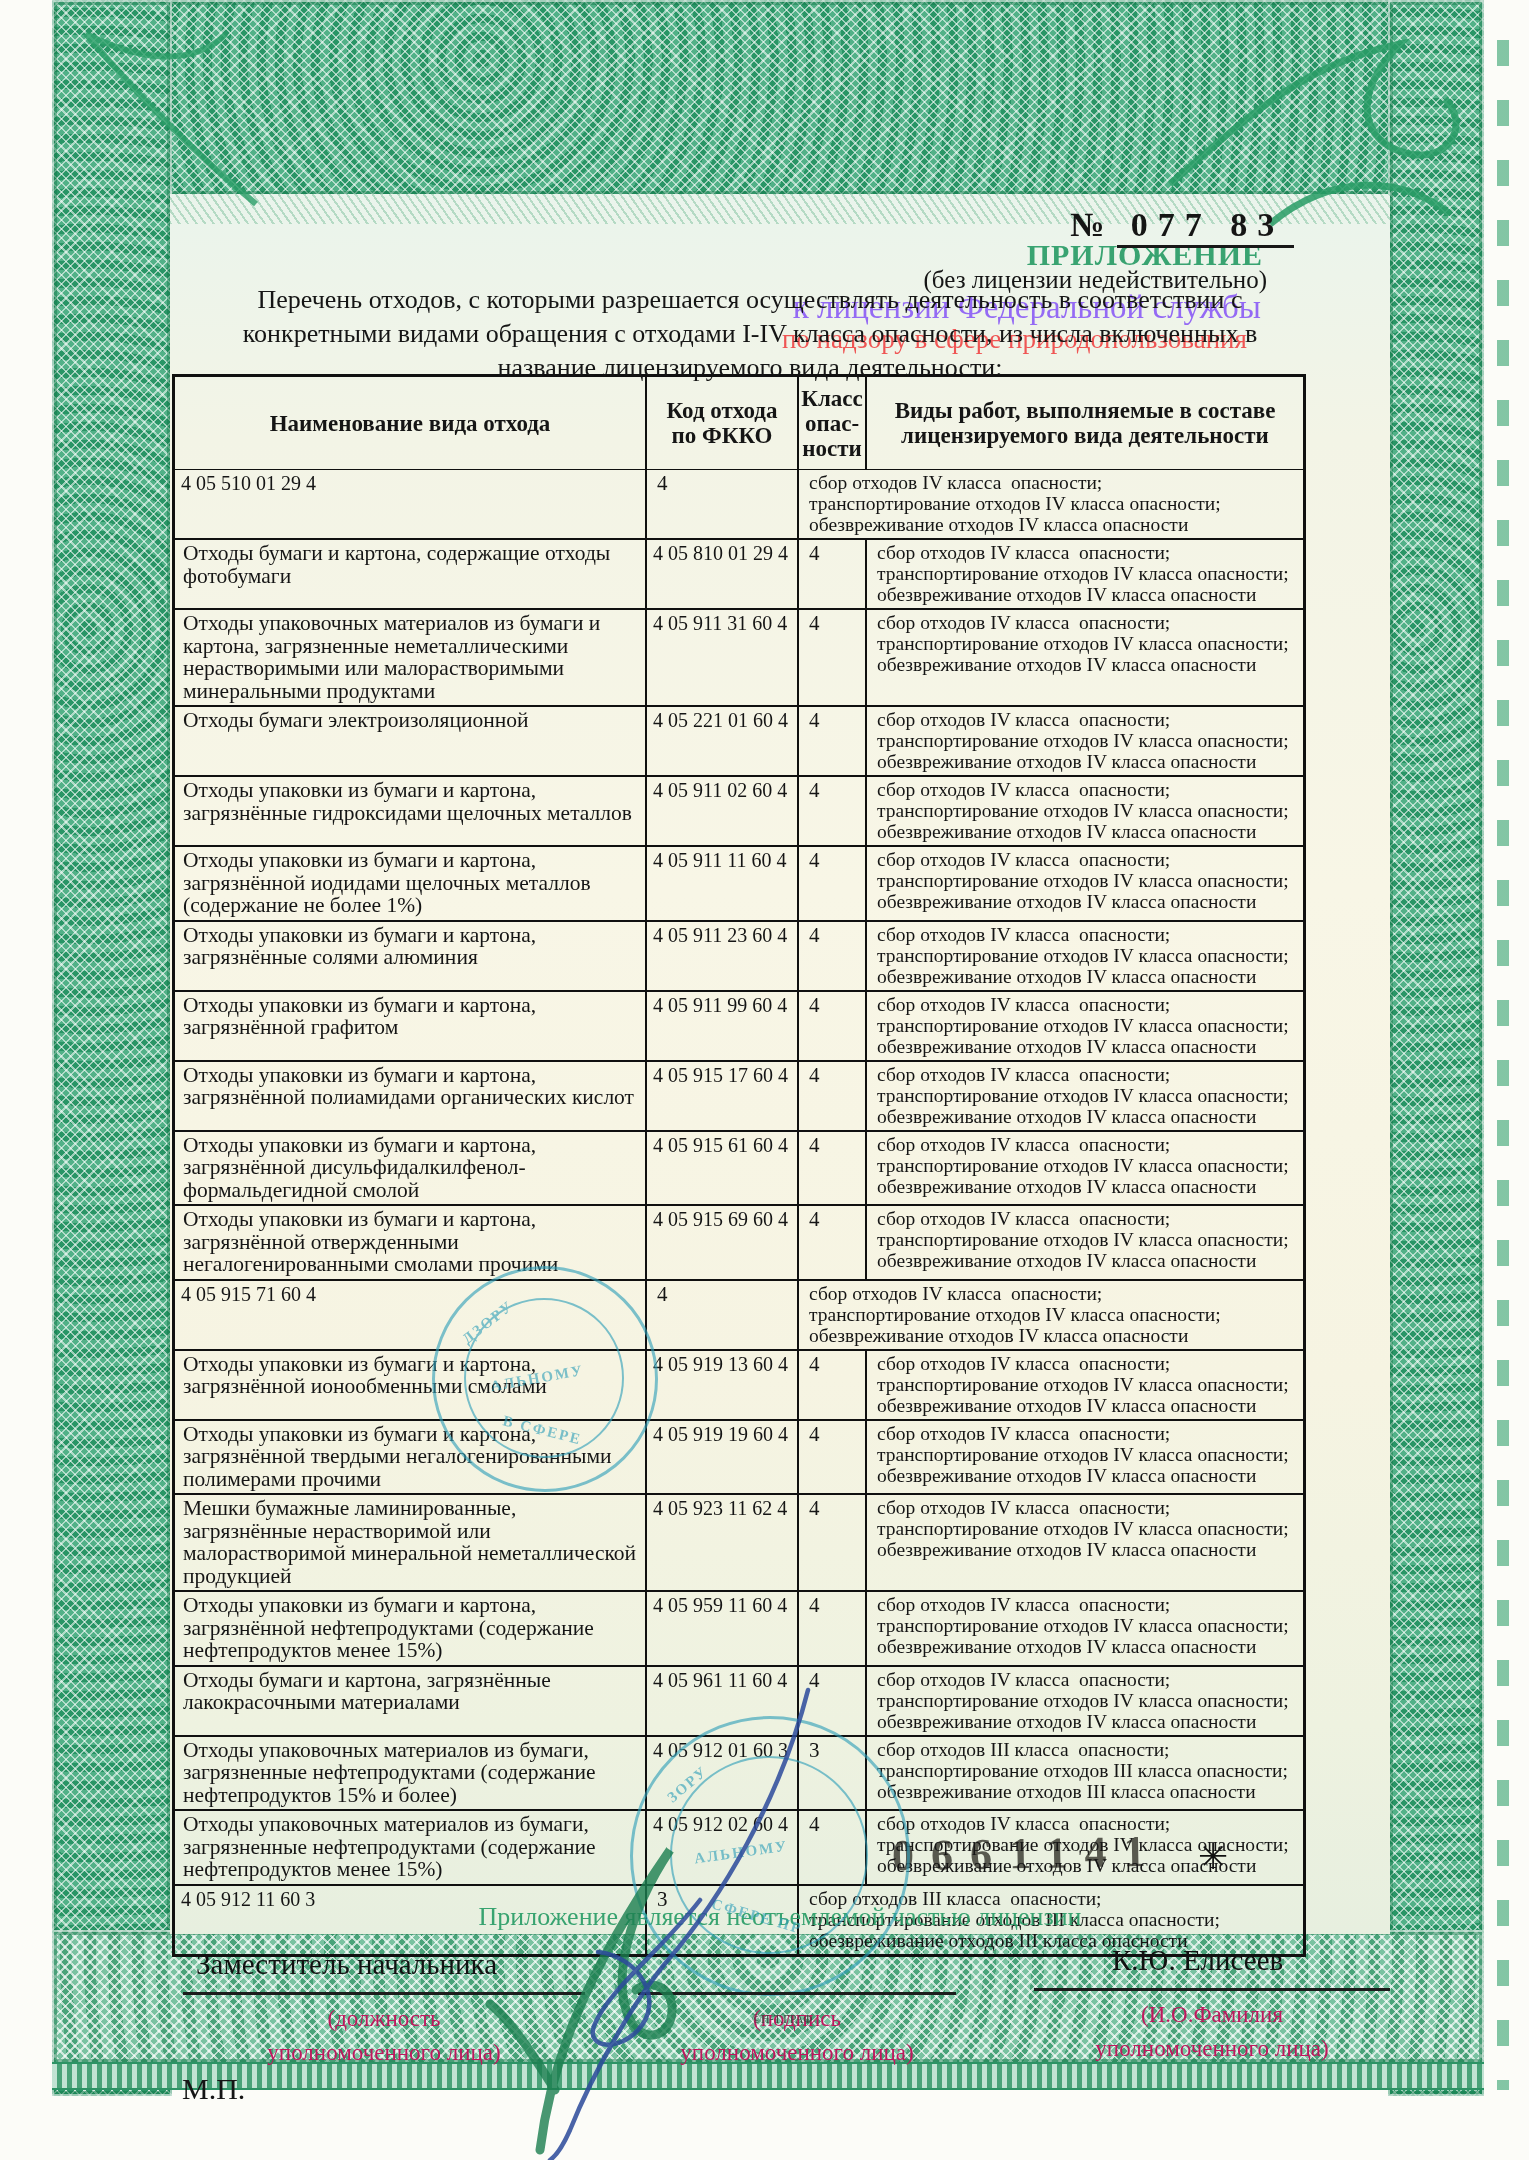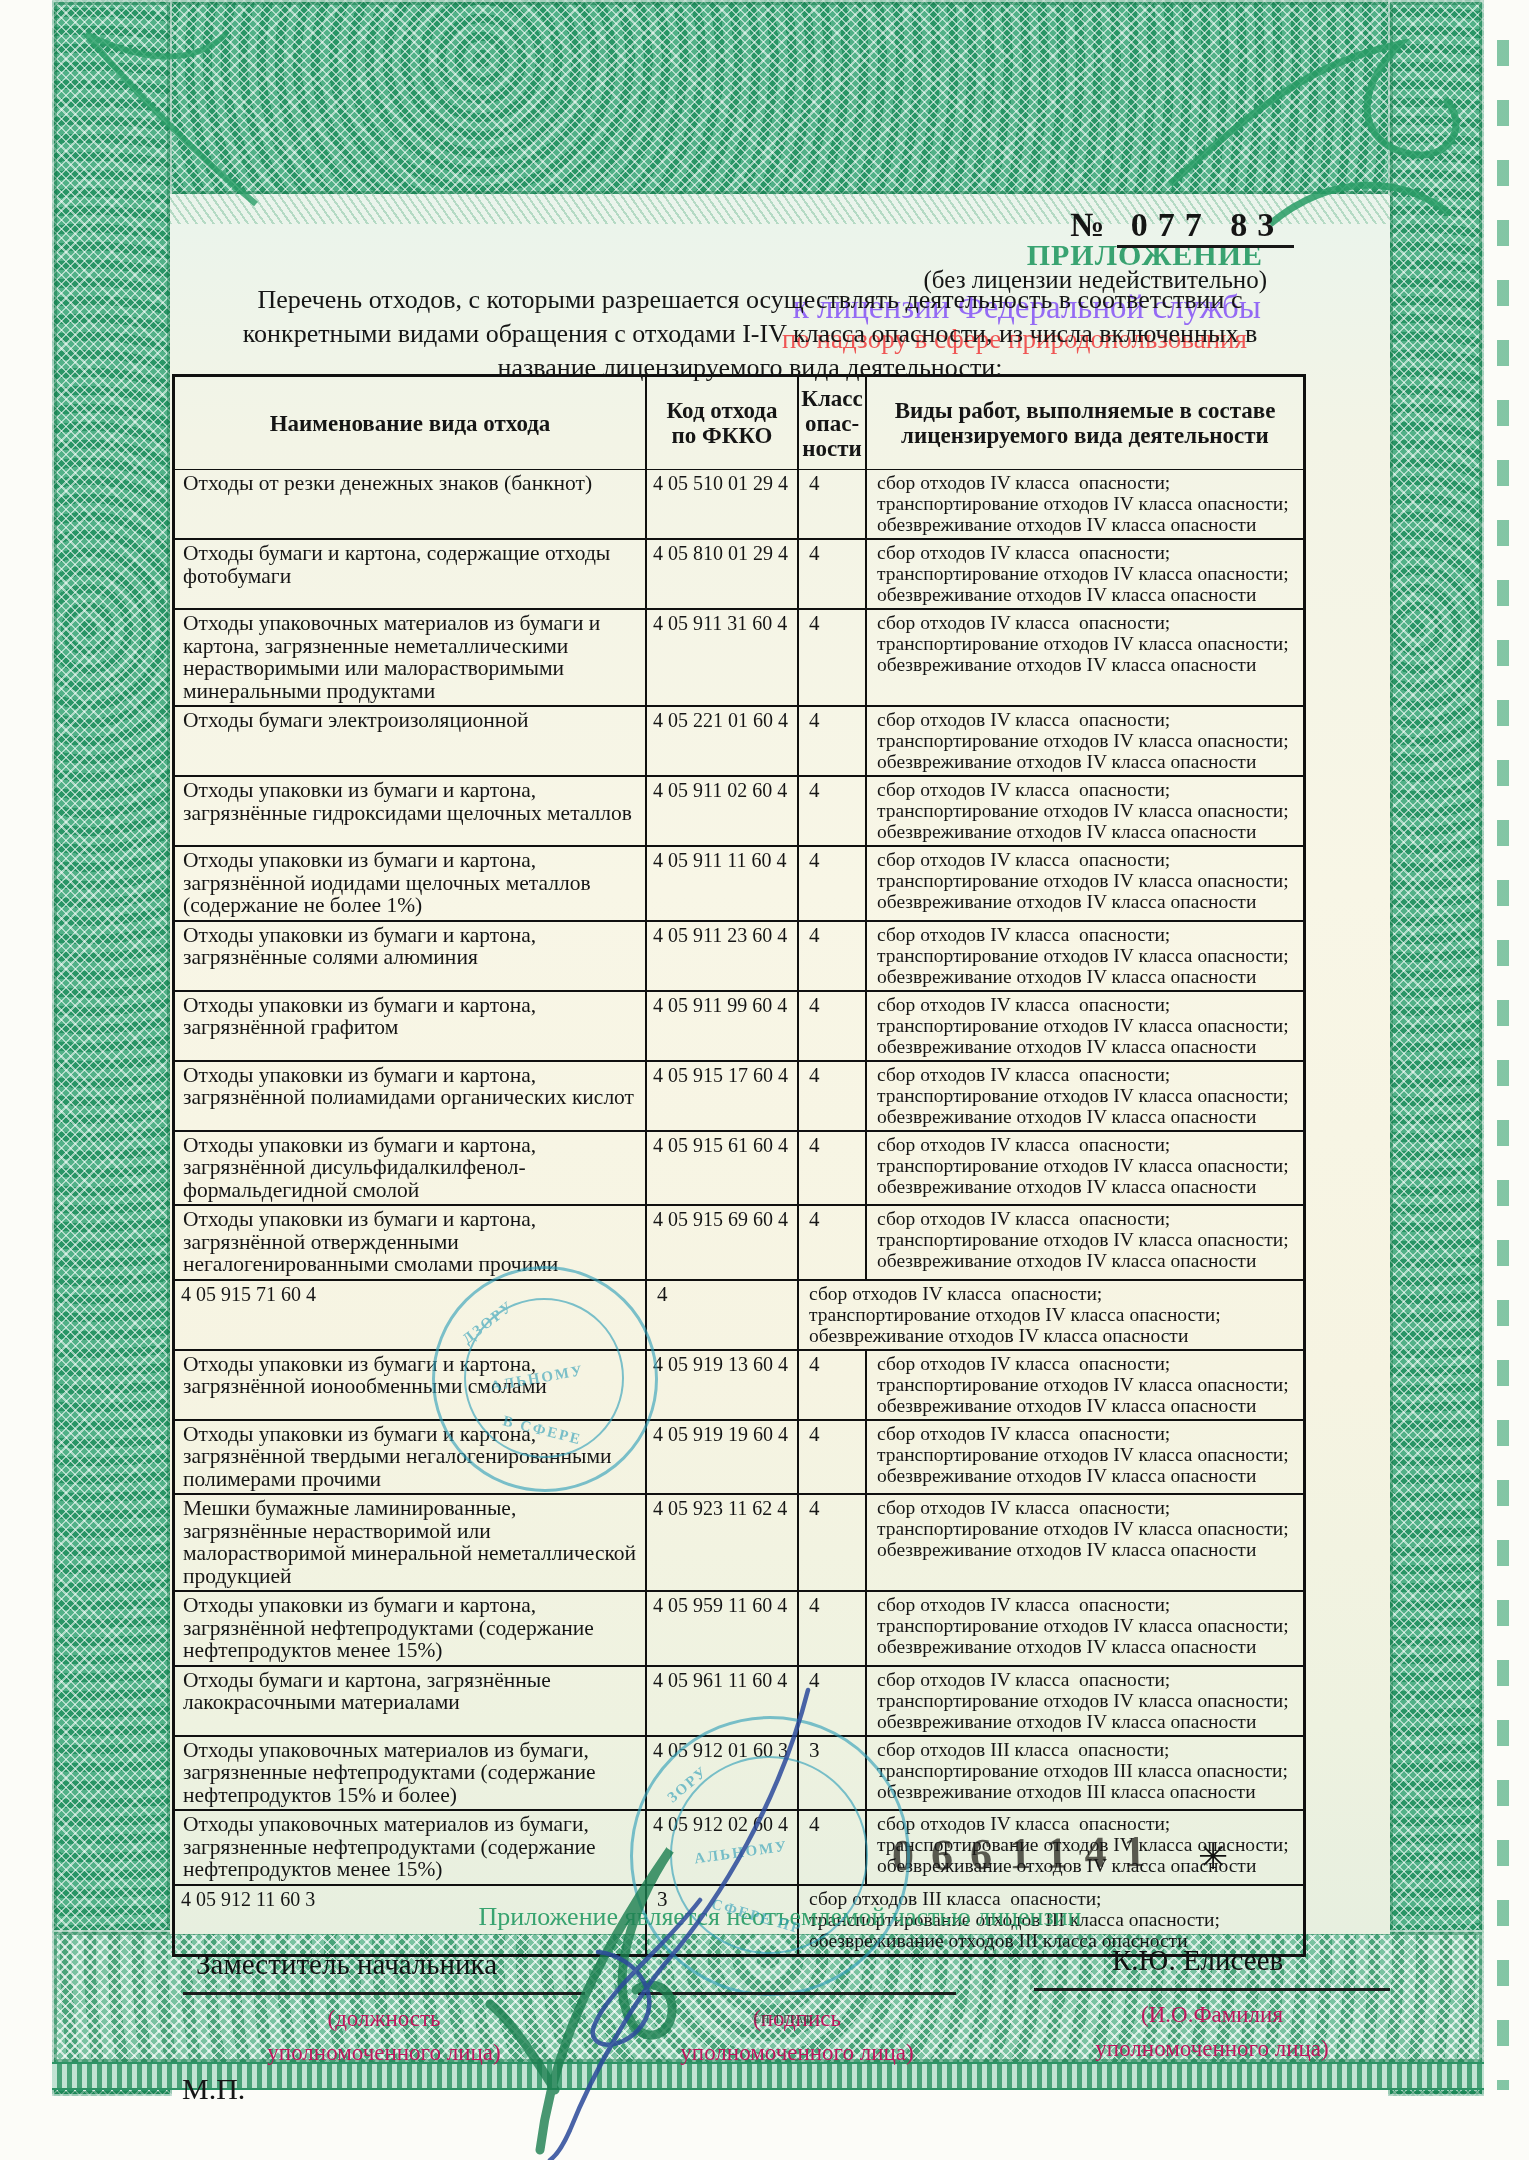--- a/index.html
+++ b/index.html
@@ -107,21 +107,20 @@
         <div class="cell">Код отхода
 по ФККО</div>
         <div class="cell">Класс
 опас-
 ности</div>
         <div class="cell">Виды работ, выполняемые в составе
 лицензируемого вида деятельности</div>
       </div>
       <div>
   <div class="trow">
-    <div class="cell c-name">Отходы от резки денежных знаков (банкнот)</div>
     <div class="cell c-code">4 05 510 01 29 4</div>
     <div class="cell c-class">4</div>
     <div class="cell c-works">сбор отходов IV класса  опасности;
 транспортирование отходов IV класса опасности;
 обезвреживание отходов IV класса опасности</div>
   </div>
 
   <div class="trow">
     <div class="cell c-name">Отходы бумаги и картона, содержащие отходы фотобумаги</div>
     <div class="cell c-code">4 05 810 01 29 4</div>

